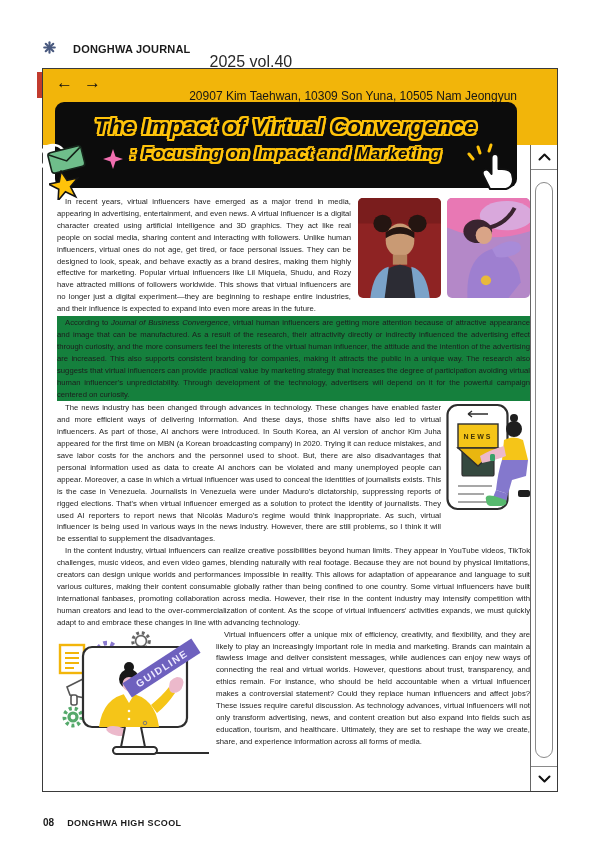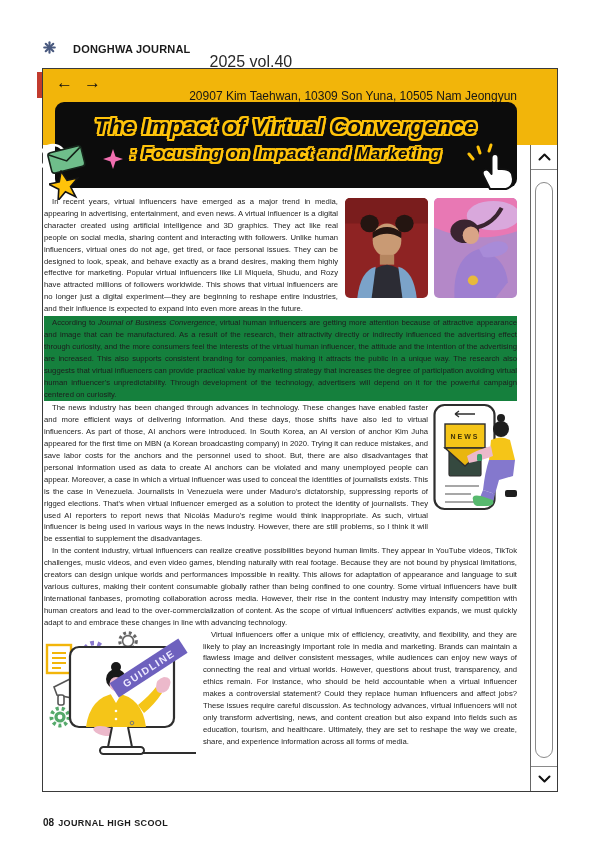--- a/index.html
+++ b/index.html
@@ -46,35 +46,35 @@
   .scrollcol { position:absolute; top:76px; right:0; bottom:0; width:27px;
                border-left:1.6px solid #666; background:#fff; z-index:4; }
   .scroll-btn { height:25px; display:flex; align-items:center; justify-content:center; cursor:pointer; background:#fff; }
   .scroll-up { border-bottom:1.2px solid #8a8a8a; }
   .scroll-down { position:absolute; left:0; right:0; bottom:0; height:25px; border-top:1.2px solid #8a8a8a; }
   .scroll-track { position:absolute; left:0; right:0; top:25px; bottom:25px; }
   .scroll-thumb { position:absolute; left:4px; right:4px; top:12px; bottom:8px;
                   border:1.2px solid #8a8a8a; border-radius:9px; background:#fff; }
 
   
-  .article { position:absolute; left:1px; top:127px; width:473px; height:592px; overflow:hidden;
+  .article { position:absolute; left:14px; top:127px; width:473px; height:592px; overflow:hidden;
              font-size:7.7px; line-height:11.9px; text-align:justify; color:#1d1d1d; z-index:1; }
   .article p { text-indent:8px; }
   .highlight { background:#15803d; padding:1px 2px; margin:1px -2px; }
   .src-italic { font-style:italic; }
 
   .photos { float:right; width:172px; margin:2px 0 3px 7px; display:flex; gap:6px; }
   .photo { width:83px; height:100px; border-radius:5px; overflow:hidden; }
   .photo svg { display:block; }
 
   .float-news { float:right; width:84px; height:118px; margin:0 0 2px 5px; }
   .float-guide { float:left; width:152px; height:132px; margin:2px 7px 0 0; }
 
   
-  .footer { position:absolute; left:43px; top:817px; display:flex; gap:4px; align-items:baseline; }
+  .footer { position:absolute; left:43px; top:817px; display:flex; gap:13px; align-items:baseline; }
   .footer-num { font-size:10px; font-weight:800; color:#1b1b1b; }
   .footer-text { font-size:9px; font-weight:700; letter-spacing:0.4px; color:#1b1b1b; }
 </style>
 </head>
 <body>
 
 <div class="stage">
 
   <div class="journal-header">
     <span>
@@ -258,16 +258,16 @@
           </g>
         </svg>
       </div>
 
       <p>Virtual influencers offer a unique mix of efficiency, creativity, and flexibility, and they are likely to play an increasingly important role in media and marketing. Brands can maintain a flawless image and deliver consistent messages, while audiences can enjoy new ways of connecting the real and virtual worlds. However, questions about trust, transparency, and ethics remain. For instance, who should be held accountable when a virtual influencer makes a controversial statement? Could they replace human influencers and affect jobs? These issues require careful discussion. As technology advances, virtual influencers will not only transform advertising, news, and content creation but also expand into fields such as education, tourism, and healthcare. Ultimately, they are set to reshape the way we create, share, and experience information across all forms of media.</p>
     </div>
   </div>
 
   <div class="footer">
     <span class="footer-num">08</span>
-    <span class="footer-text">JOURNAL HIGH SCOOL</span>
+    <span class="footer-text">DONGHWA HIGH SCOOL</span>
   </div>
 
 </div>
 
 </body></html>

